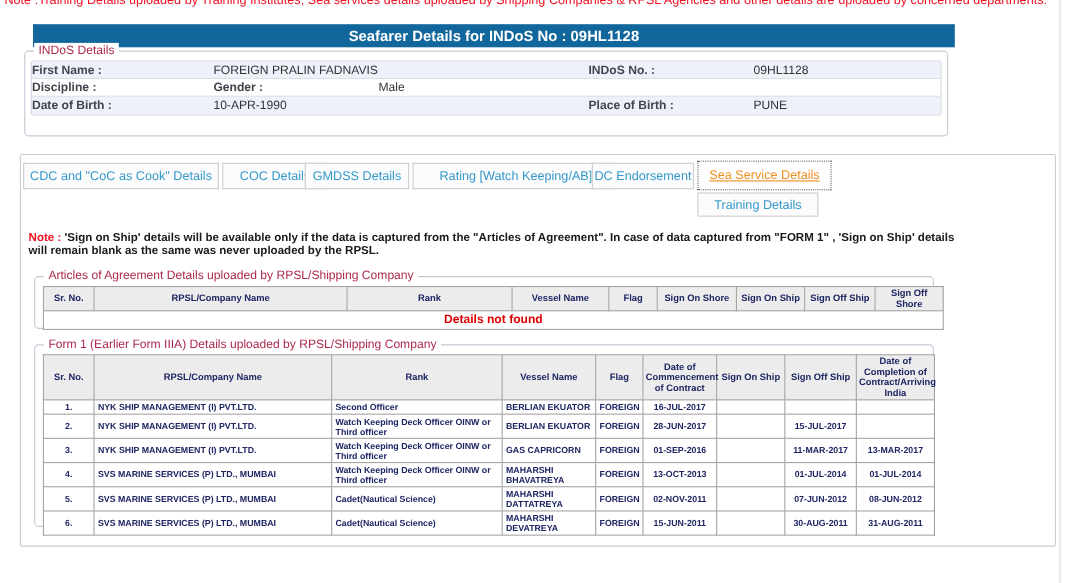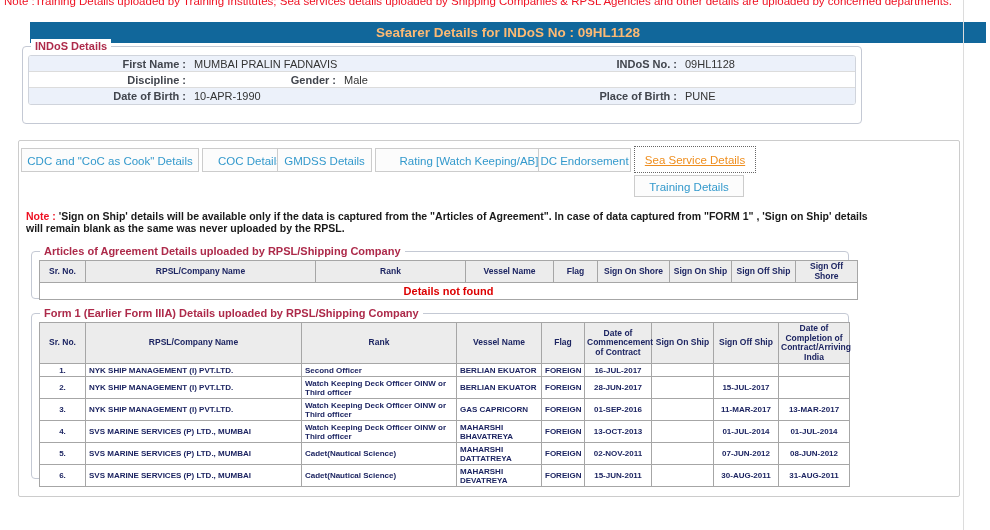--- a/index.html
+++ b/index.html
@@ -2,36 +2,36 @@
 <html><head>
 <meta charset="utf-8">
 <style>
   * { margin:0; padding:0; box-sizing:border-box; }
   html,body { width:990px; height:530px; background:#fff; overflow:hidden;
               font-family:"Liberation Sans", sans-serif; position:relative; }
 
   .top-note { position:absolute; left:4px; top:-5px; width:984px; color:#ee1122;
               font-size:11.5px; white-space:nowrap; overflow:hidden; }
 
-  .title-bar { position:absolute; left:30px; top:22px; width:956px; height:21px;
-               background:#11679b; color:#fdba74; font-weight:bold; font-size:13.5px;
+  .title-bar { position:absolute; left:30px; top:22px; width:838px; height:21px;
+               background:#11679b; color:#ffffff; font-weight:bold; font-size:13.5px;
                text-align:center; line-height:21px; }
 
   .fieldset { position:absolute; border:1px solid #c4c9d4; border-radius:4px; background:#fff; }
   .legend { position:absolute; top:-8px; left:8px; background:#fff; padding:0 4px;
-            color:#ad2a4a; font-weight:bold; font-size:11px; line-height:14px; white-space:nowrap; }
+            color:#ad2a4a; font-weight:normal; font-size:11px; line-height:14px; white-space:nowrap; }
 
   .indos { left:22px; top:46px; width:840px; height:78px; }
   .indos-rows { position:absolute; left:5px; right:5px; top:8px; border:1px solid #d0d4dc;
                 border-radius:3px; overflow:hidden; }
   .indos-row { display:flex; height:16px; line-height:16px; font-size:11px;
                border-bottom:1px solid #dcdcdc; background:#fff; }
   .indos-row:nth-child(odd) { background:#ecf1fa; }
   .indos-row:last-child { border-bottom:none; }
-  .f-label { font-weight:bold; color:#41454d; text-align:right; padding-right:8px; white-space:nowrap; }
+  .f-label { font-weight:bold; color:#41454d; text-align:left; padding-right:8px; white-space:nowrap; }
   .f-label.l { width:165px; }
   .f-value { color:#333; white-space:nowrap; }
   .f-value.l { flex:1; }
   .f-label.r { width:150px; }
   .f-value.r { width:170px; }
 
   .main-panel { position:absolute; left:18px; top:140px; width:942px; height:357px;
                 border:1px solid #ccc; border-radius:2px; background:#fff; }
 
   .tab { position:absolute; top:7px; height:24px; line-height:24px; text-align:center;
@@ -70,21 +70,21 @@
 
 <div class="top-note">Note :Training Details uploaded by Training Institutes; Sea services details uploaded by Shipping Companies &amp; RPSL Agencies and other details are uploaded by concerned departments.</div>
 
 <div class="title-bar">Seafarer Details for INDoS No : 09HL1128</div>
 
 <div class="fieldset indos">
   <span class="legend">INDoS Details</span>
   <div class="indos-rows">
     <div class="indos-row">
       <span class="f-label l">First Name :</span>
-      <span class="f-value l">MUMBAI PRALIN FADNAVIS</span>
+      <span class="f-value l">FOREIGN PRALIN FADNAVIS</span>
       <span class="f-label r">INDoS No. :</span>
       <span class="f-value r">09HL1128</span>
     </div>
     <div class="indos-row">
       <span class="f-label l">Discipline :</span>
       <span class="f-label r">Gender :</span>
       <span class="f-value r">Male</span>
     </div>
     <div class="indos-row">
       <span class="f-label l">Date of Birth :</span>

